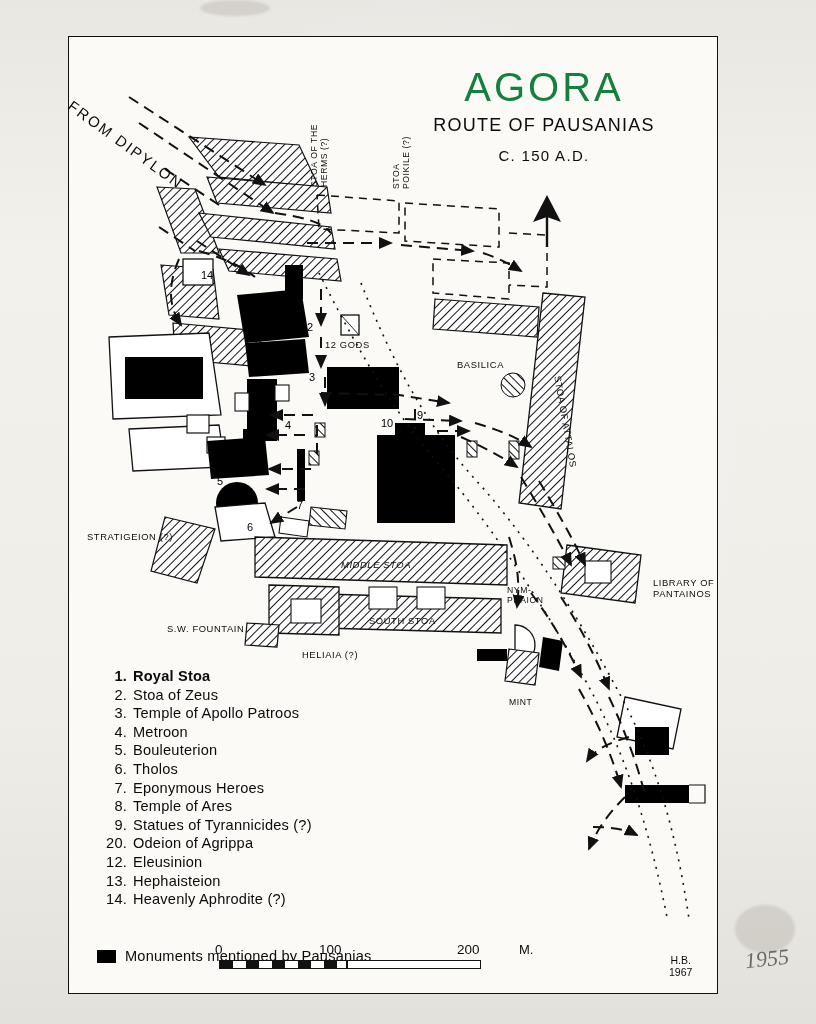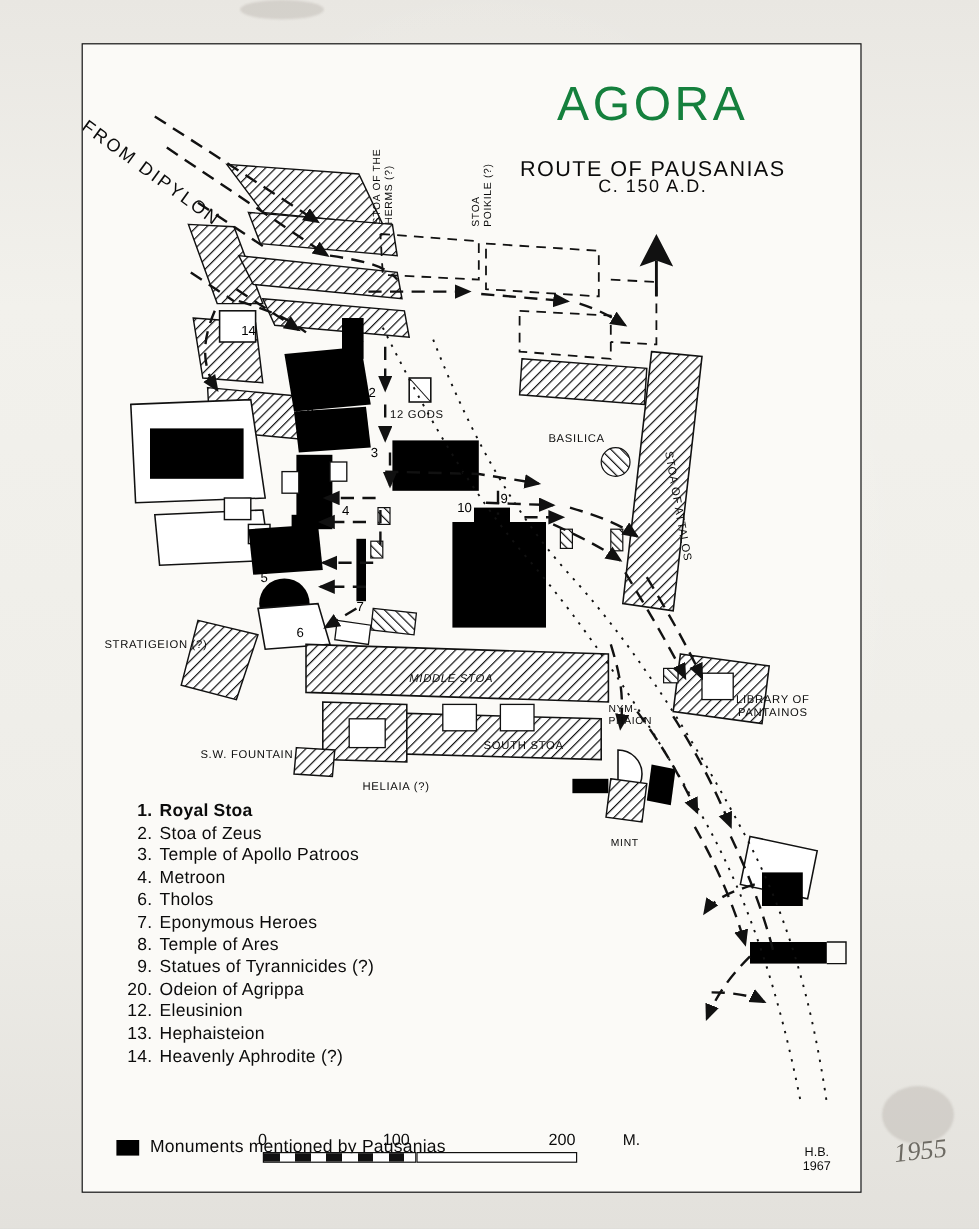--- a/index.html
+++ b/index.html
@@ -62,21 +62,20 @@
   }
   .t-route {
     position: absolute;
     left: 330px;
     top: 78px;
     width: 290px;
     text-align: center;
     font-size: 18px;
     letter-spacing: 1.2px;
     color: #0b0b0b;
-    margin-top: 16px;
   }
   .t-date {
     position: absolute;
     left: 330px;
     top: 110px;
     width: 290px;
     text-align: center;
     font-size: 15px;
     letter-spacing: 1.3px;
     color: #0b0b0b;
@@ -427,39 +426,40 @@
       <div class="mlabel sm" style="left:240px;top:150px;transform:rotate(-90deg);transform-origin:left top;width:70px;line-height:10px;white-space:normal;">
         <span>STOA OF THE HERMS (?)</span>
       </div>
       <div class="mlabel sm" style="left:322px;top:152px;transform:rotate(-90deg);transform-origin:left top;width:62px;line-height:10px;white-space:normal;">
         <span>STOA POIKILE (?)</span>
       </div>
 
       <div class="mlabel" style="left:256px;top:302px;">12 GODS</div>
       <div class="mlabel" style="left:388px;top:322px;">BASILICA</div>
       <div class="mlabel" style="left:494px;top:338px;transform:rotate(80deg);transform-origin:left top;">STOA OF ATTALOS</div>
-      <div class="mlabel" style="left:544px;top:540px;width:62px;line-height:11px;white-space:normal;text-align:center;">
+      <div class="mlabel" style="left:584px;top:540px;width:62px;line-height:11px;white-space:normal;text-align:left;">
         <span>LIBRARY OF PANTAINOS</span>
       </div>
       <div class="mlabel" style="left:272px;top:522px;font-style:italic;">MIDDLE STOA</div>
-      <div class="mlabel" style="left:300px;top:578px;margin-left:34px;">SOUTH STOA</div>
+      <div class="mlabel" style="left:300px;top:578px;">SOUTH STOA</div>
       <div class="mlabel" style="left:202px;top:612px;margin-left:31px;">HELIAIA (?)</div>
       <div class="mlabel" style="left:98px;top:586px;">S.W. FOUNTAIN</div>
       <div class="mlabel" style="left:18px;top:494px;">STRATIGEION (?)</div>
       <div class="mlabel sm" style="left:438px;top:548px;width:40px;line-height:10px;white-space:normal;">
         <span>NYM-PHAION</span>
       </div>
       <div class="mlabel sm" style="left:440px;top:660px;">MINT</div>
 
       <div class="legend">
         <ol>
           <li class="bold"><span class="num">1.</span><span>Royal Stoa</span></li>
           <li><span class="num">2.</span><span>Stoa of Zeus</span></li>
           <li><span class="num">3.</span><span>Temple of Apollo Patroos</span></li>
           <li><span class="num">4.</span><span>Metroon</span></li>
+          <li><span class="num">5.</span><span>Bouleuterion</span></li>
           <li><span class="num">6.</span><span>Tholos</span></li>
           <li><span class="num">7.</span><span>Eponymous Heroes</span></li>
           <li><span class="num">8.</span><span>Temple of Ares</span></li>
           <li><span class="num">9.</span><span>Statues of Tyrannicides (?)</span></li>
           <li><span class="num">20.</span><span>Odeion of Agrippa</span></li>
           <li><span class="num">12.</span><span>Eleusinion</span></li>
           <li><span class="num">13.</span><span>Hephaisteion</span></li>
           <li><span class="num">14.</span><span>Heavenly Aphrodite (?)</span></li>
         </ol>
       </div>

